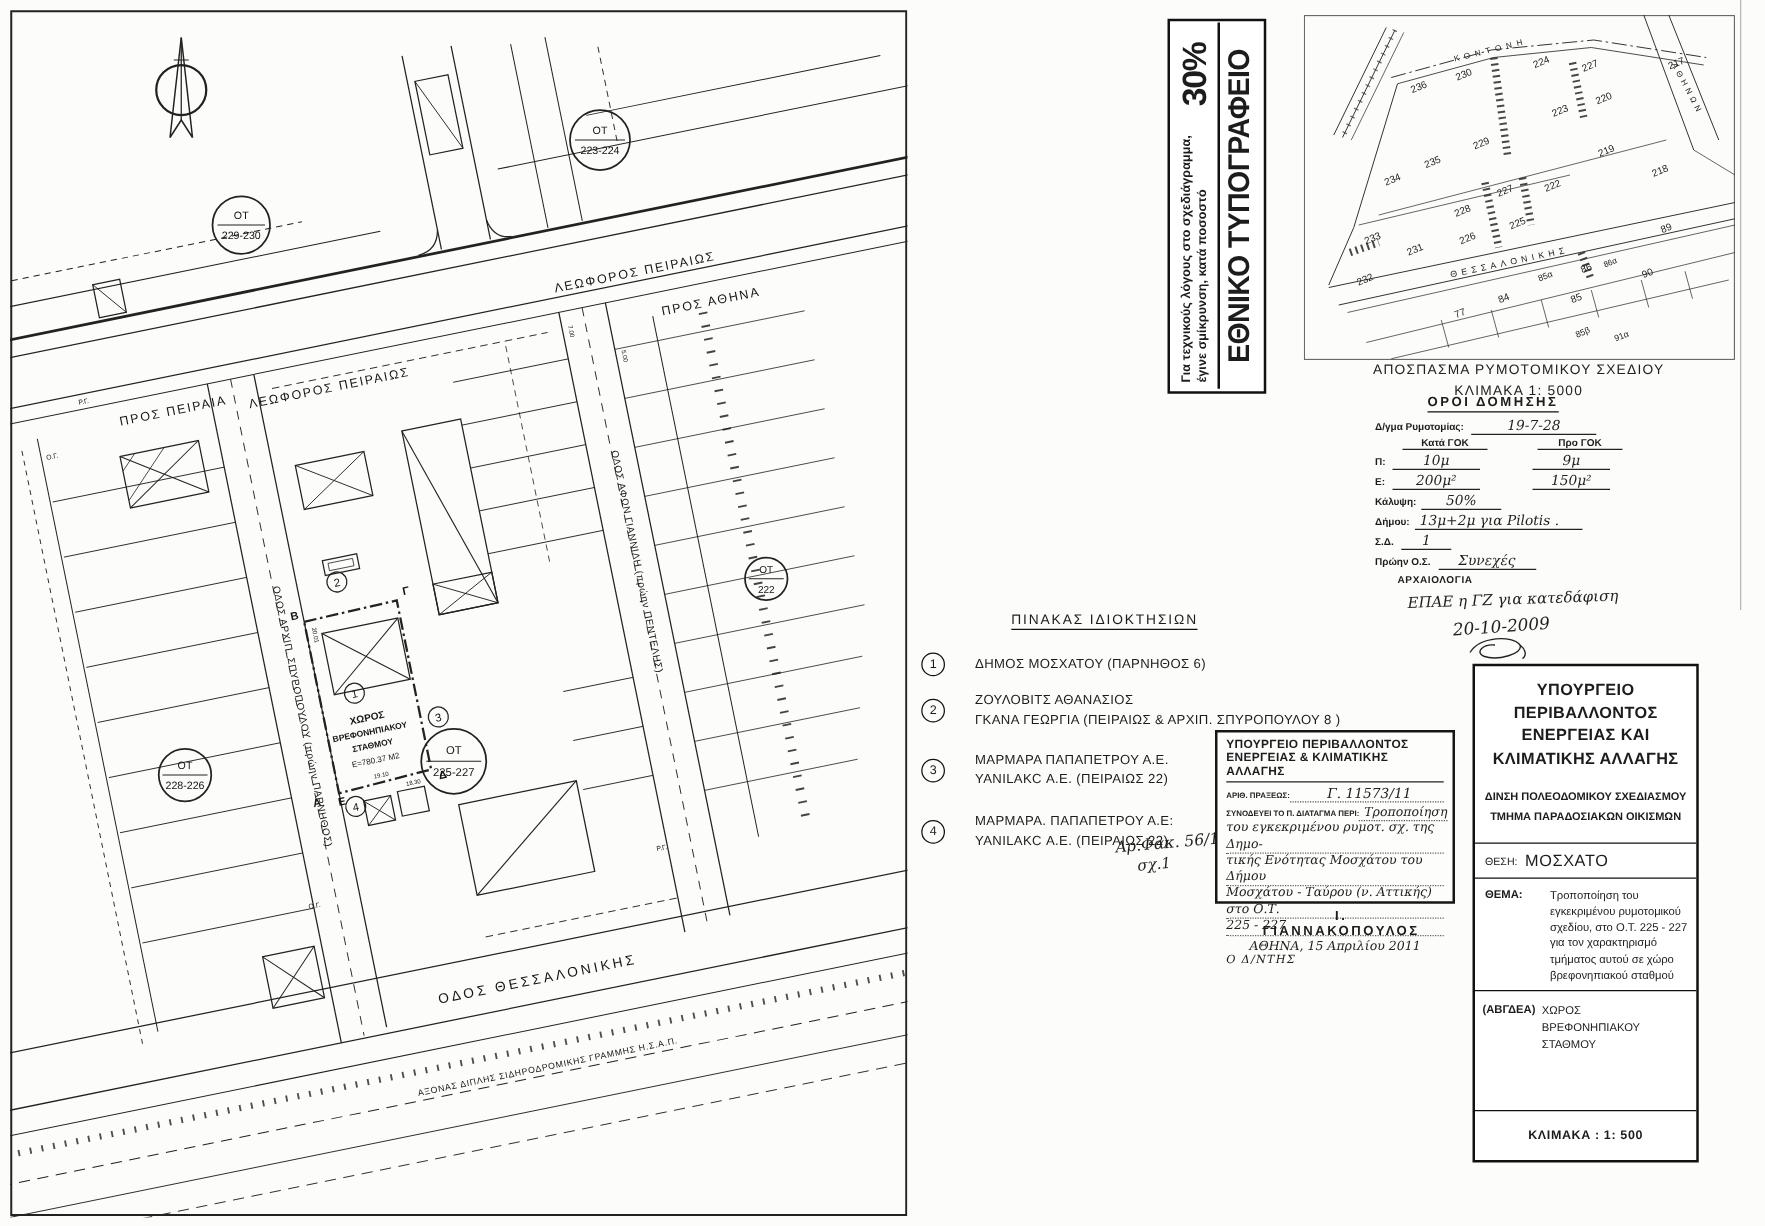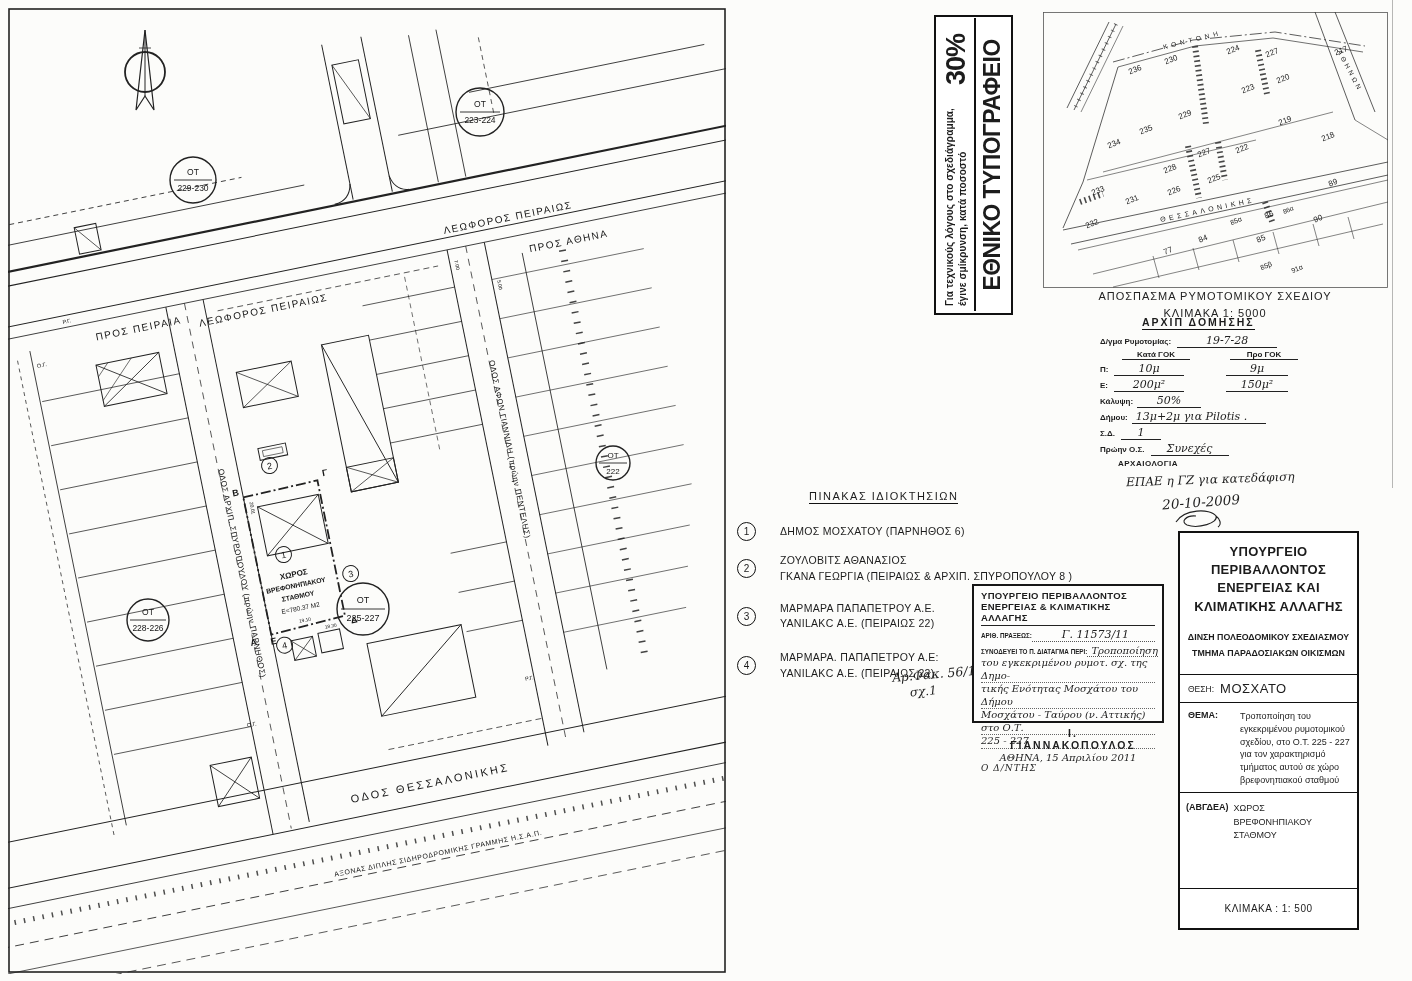--- a/index.html
+++ b/index.html
@@ -68,21 +68,21 @@
   .tb-s2{border-top:1.5px solid #111;height:28px;display:flex;align-items:center;padding-left:8px;gap:6px;box-sizing:border-box;}
   .tb-s2 .lbl{font-size:8.5px;}
   .tb-s2 .val{font-size:13px;letter-spacing:0.5px;}
   .tb-s3{border-top:1.5px solid #111;height:90px;padding:7px 4px 0 8px;display:flex;gap:22px;box-sizing:border-box;}
   .tb-s3 .lbl{font-size:9px;font-weight:bold;}
   .tb-s3 .txt{font-size:9px;line-height:1.42;width:122px;}
   .tb-s4{border-top:1.5px solid #111;height:96px;padding:9px 4px 0 6px;display:flex;gap:5px;box-sizing:border-box;}
   .tb-s4 .lbl{font-size:9px;font-weight:bold;white-space:nowrap;}
   .tb-s4 .txt{font-size:9px;line-height:1.5;width:104px;}
   .tb-s5{border-top:1.5px solid #111;flex:1;display:flex;align-items:center;justify-content:center;}
-  .tb-s5 .val{font-size:10px;font-weight:normal;letter-spacing:0.5px;}
+  .tb-s5 .val{font-size:10px;font-weight:bold;letter-spacing:0.5px;}
 
   .scan-edge{left:1392px;top:0;width:1px;height:488px;background:#b7b7b5;}
 </style>
 </head>
 <body>
 
 <svg class="abs" style="left:8px;top:8px;" width="718" height="966" viewBox="0 0 718 966">
   <g fill="none" stroke="#222" stroke-width="1">
     <rect x="1" y="1" width="716" height="963" stroke-width="1.6"></rect>
 
@@ -378,21 +378,21 @@
       <text x="305" y="60" transform="rotate(62 305 60)" font-size="6.5" letter-spacing="3">ΑΘΗΝΩΝ</text>
       <text x="165" y="200" transform="rotate(-12 165 200)" font-size="7" letter-spacing="3.5">ΘΕΣΣΑΛΟΝΙΚΗΣ</text>
     </g>
   </g>
 </svg>
 
 <div class="abs inset-cap" style="top:290px;">ΑΠΟΣΠΑΣΜΑ ΡΥΜΟΤΟΜΙΚΟΥ ΣΧΕΔΙΟΥ</div>
 <div class="abs inset-cap" style="top:307px;">ΚΛΙΜΑΚΑ 1: 5000</div>
 
 <div class="abs oroi">
-  <div class="oroi-title">ΑΡΧΙΠ ΔΟΜΗΣΗΣ</div>
+  <div class="oroi-title">ΟΡΟΙ ΔΟΜΗΣΗΣ</div>
   <div class="oroi-row" style="margin-top:4px;">
     <span>Δ/γμα Ρυμοτομίας:</span>
     <span class="hw uval" style="width:100px;margin-left:6px;">19-7-28</span>
   </div>
   <div class="oroi-row">
     <span style="width:22px;"></span>
     <span class="uval" style="width:68px;border-bottom-width:1.2px;">Κατά ΓΟΚ</span>
     <span style="width:40px;"></span>
     <span class="uval" style="width:68px;border-bottom-width:1.2px;">Προ ΓΟΚ</span>
   </div>

